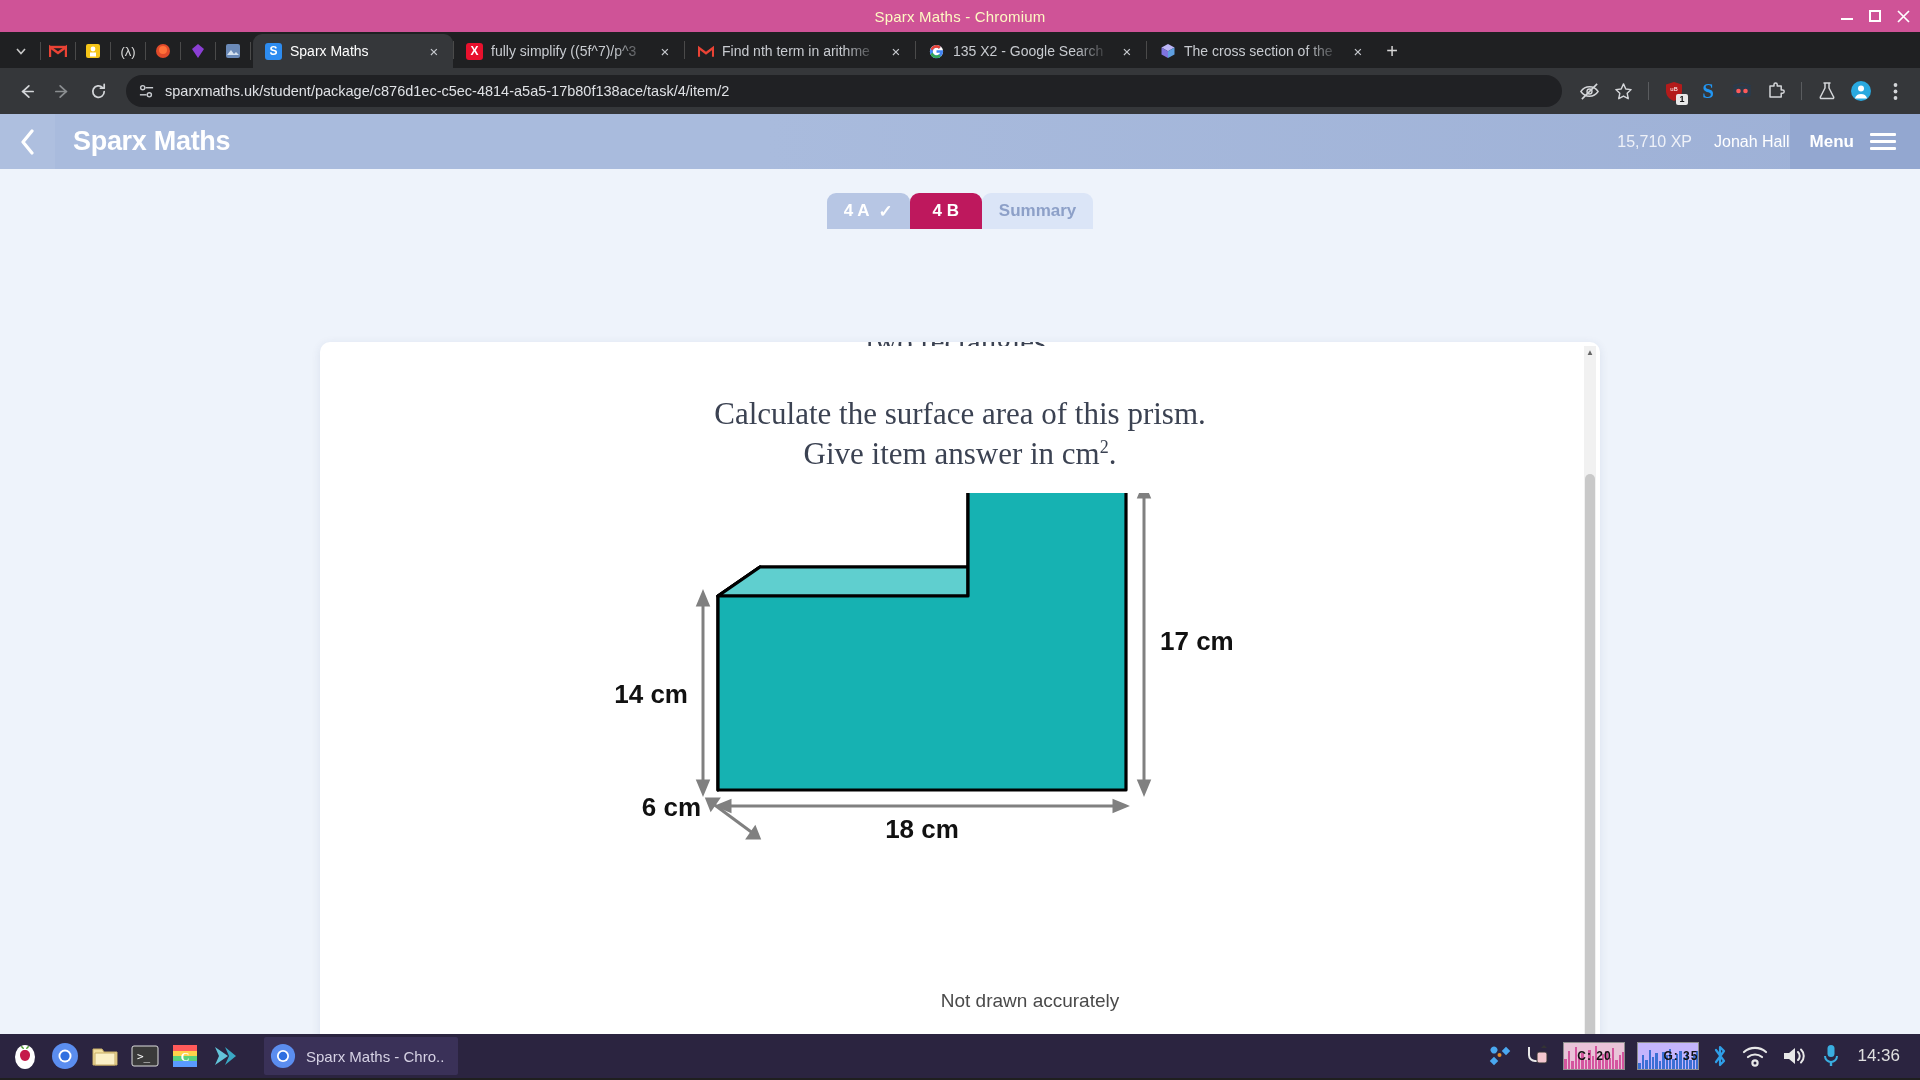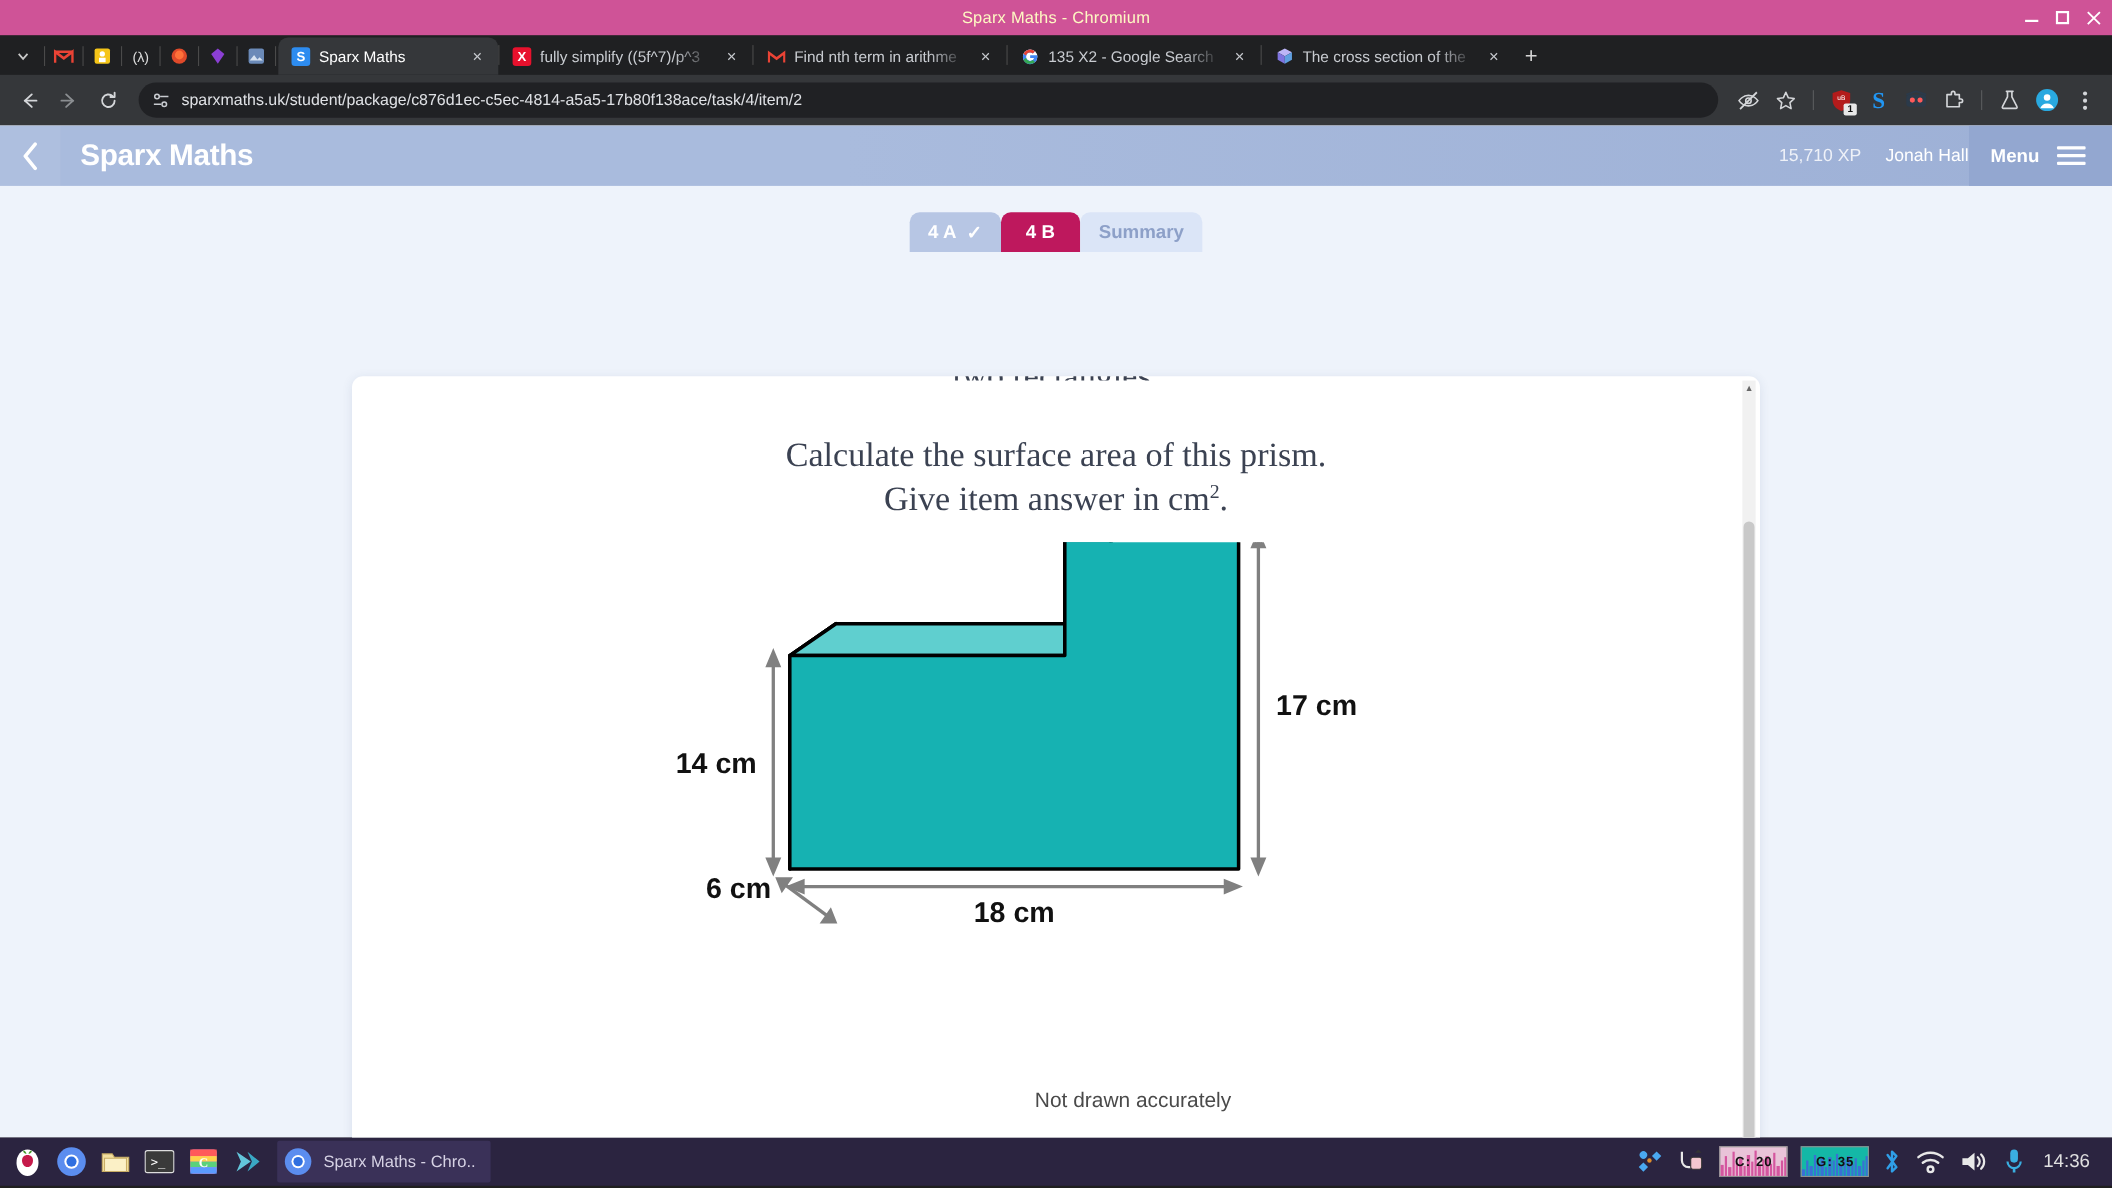--- a/index.html
+++ b/index.html
@@ -157,21 +157,21 @@
     font-size: 19px; font-weight: normal; color: #4a4a4a; padding-left: 140px;
   }
 
   
   .taskbar {
     height: 44px; background: #2b2440; display: flex; align-items: center; padding: 0 6px; gap: 2px;
   }
   .tb-icon { width: 38px; height: 38px; display: flex; align-items: center; justify-content: center; cursor: pointer; }
   .task-window {
     display: flex; align-items: center; gap: 10px; height: 38px; padding: 0 14px 0 6px;
-    background: #3a3158; border-radius: 2px; cursor: pointer; margin-left: 6px;
+    background: #3a3158; border-radius: 2px; cursor: pointer; margin-left: 18px;
   }
   .task-window span { color: #d6d2e4; font-size: 15px; white-space: nowrap; }
   .tray { margin-left: auto; display: flex; align-items: center; gap: 12px; padding-right: 14px; }
   .tray-icon { display: flex; align-items: center; justify-content: center; cursor: pointer; }
   .graph {
     width: 62px; height: 28px; position: relative; overflow: hidden; border: 1px solid #8f8f8f;
     display: flex; align-items: center; justify-content: center;
   }
   .graph span { position: relative; z-index: 2; font-size: 12px; color: #111; font-weight: bold; letter-spacing: 1px; }
   .graph .bars { position: absolute; inset: 0; display: flex; align-items: flex-end; gap: 1px; }
@@ -583,21 +583,21 @@
           <i style="height:58%;background:#d4569f"></i>
         <i style="height:70%;background:#d4569f"></i>
           <i style="height:42%;background:#d4569f"></i>
           <i style="height:80%;background:#d4569f"></i>
         <i style="height:35%;background:#d4569f"></i>
           <i style="height:55%;background:#d4569f"></i>
           <i style="height:65%;background:#d4569f"></i>
       </div>
       <span>C: 20</span>
     </div>
-    <div class="graph" style="background:#14b8a6;">
+    <div class="graph" style="background:#c4b5fd;justify-content:flex-end;">
       <div class="bars">
         <i style="height:25%;background:#3b6fd4"></i>
           <i style="height:55%;background:#3b6fd4"></i>
           <i style="height:35%;background:#3b6fd4"></i>
         <i style="height:72%;background:#3b6fd4"></i>
           <i style="height:48%;background:#3b6fd4"></i>
           <i style="height:60%;background:#3b6fd4"></i>
         <i style="height:30%;background:#3b6fd4"></i>
           <i style="height:66%;background:#3b6fd4"></i>
           <i style="height:52%;background:#3b6fd4"></i>

